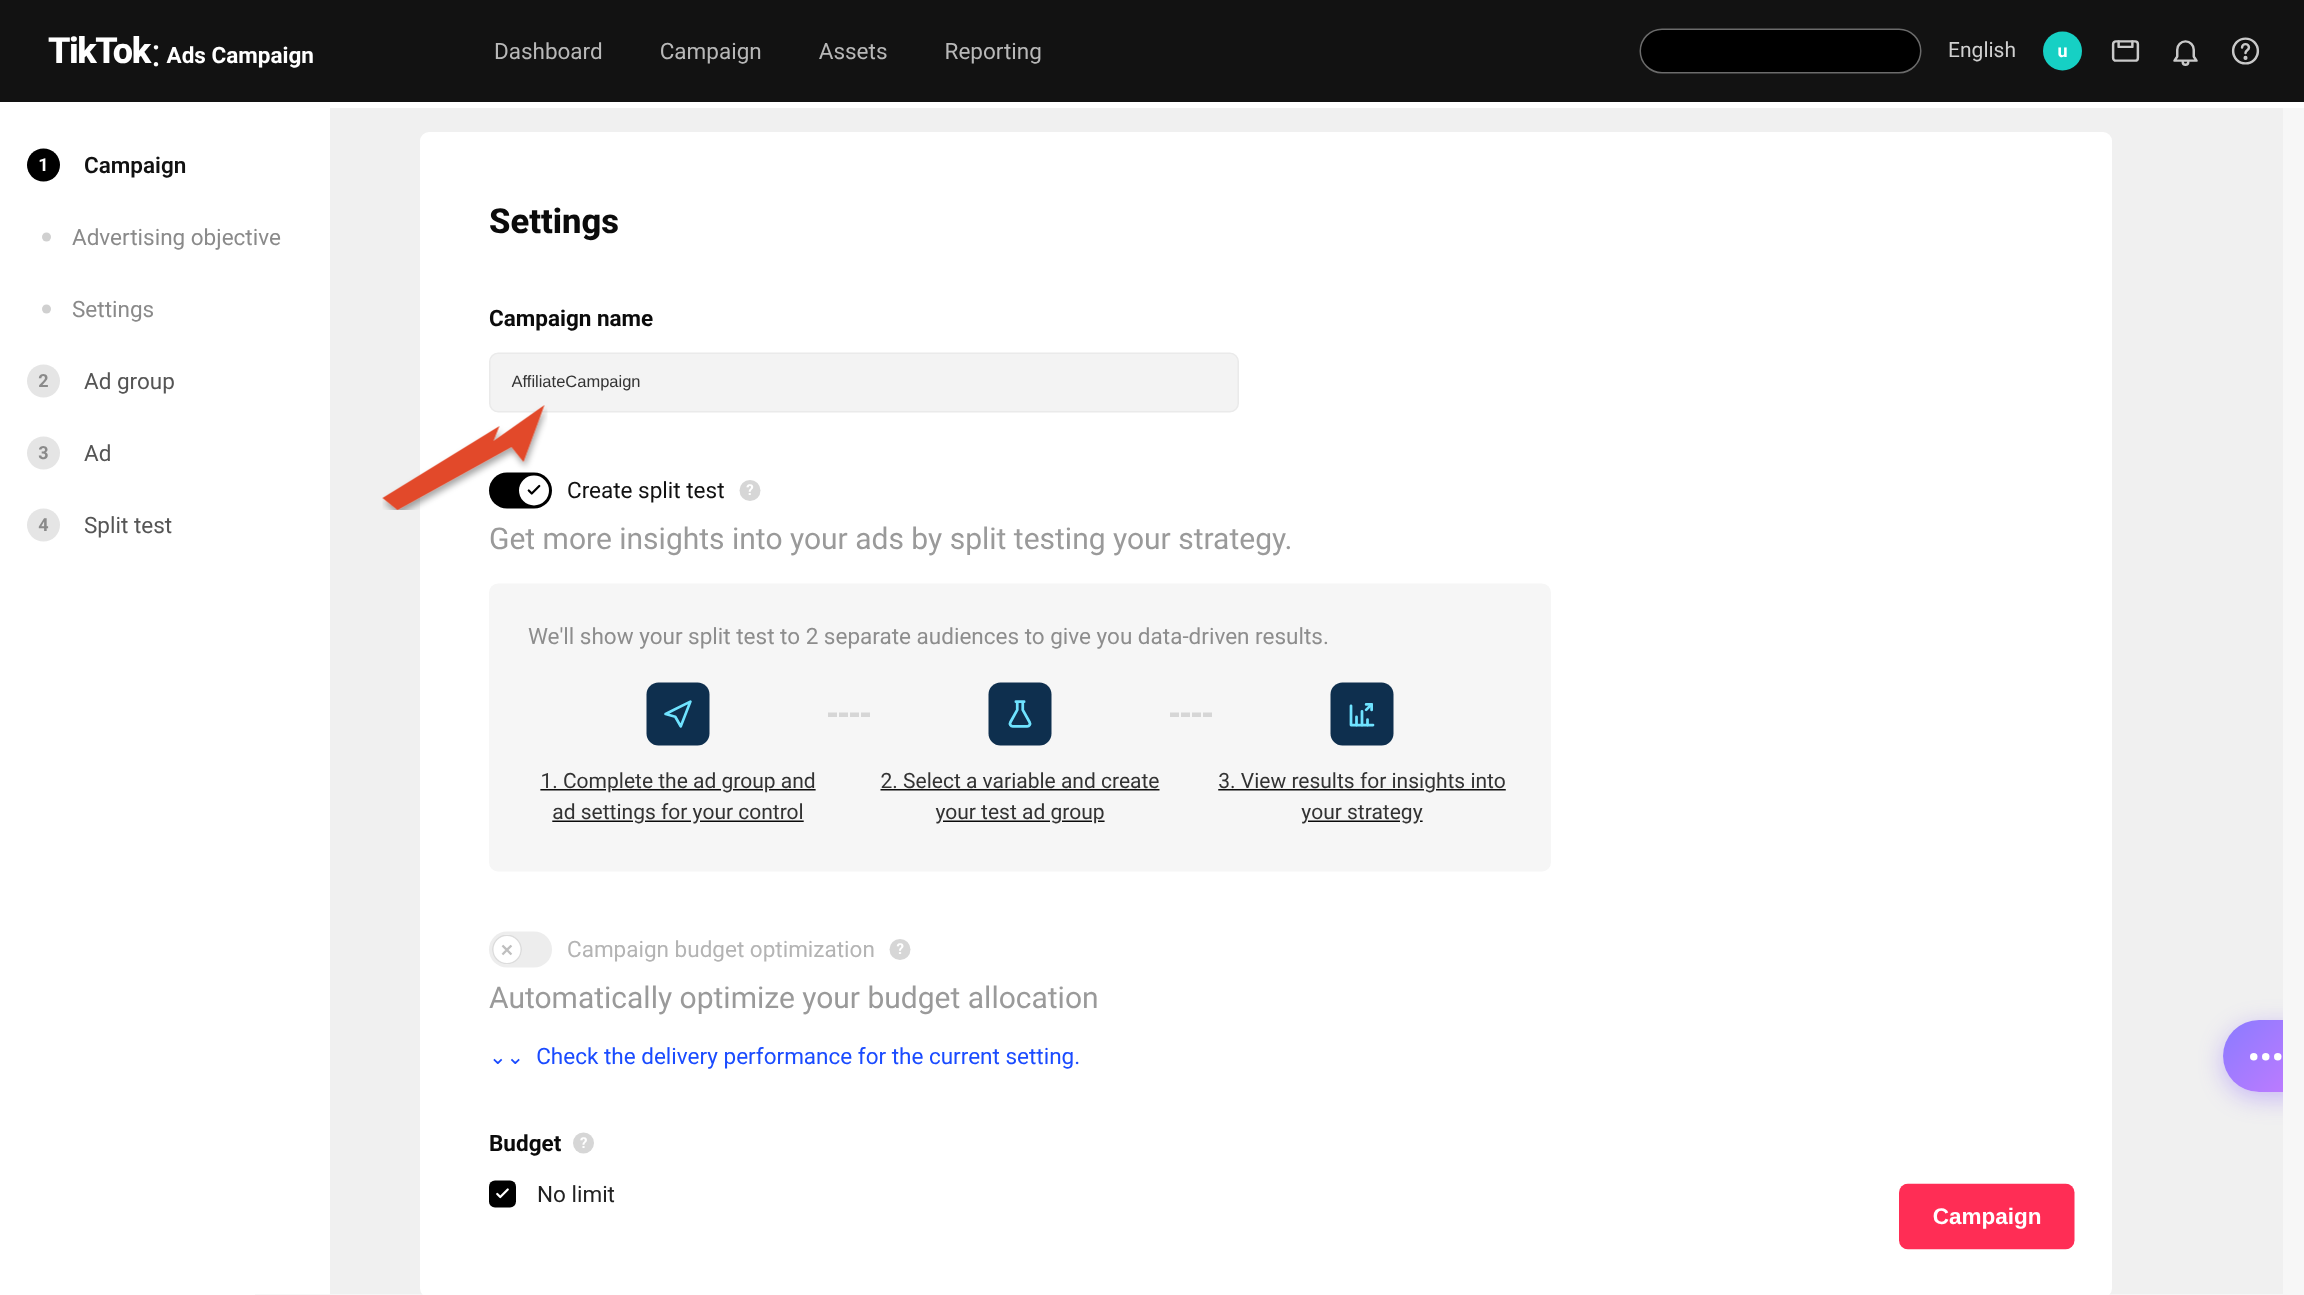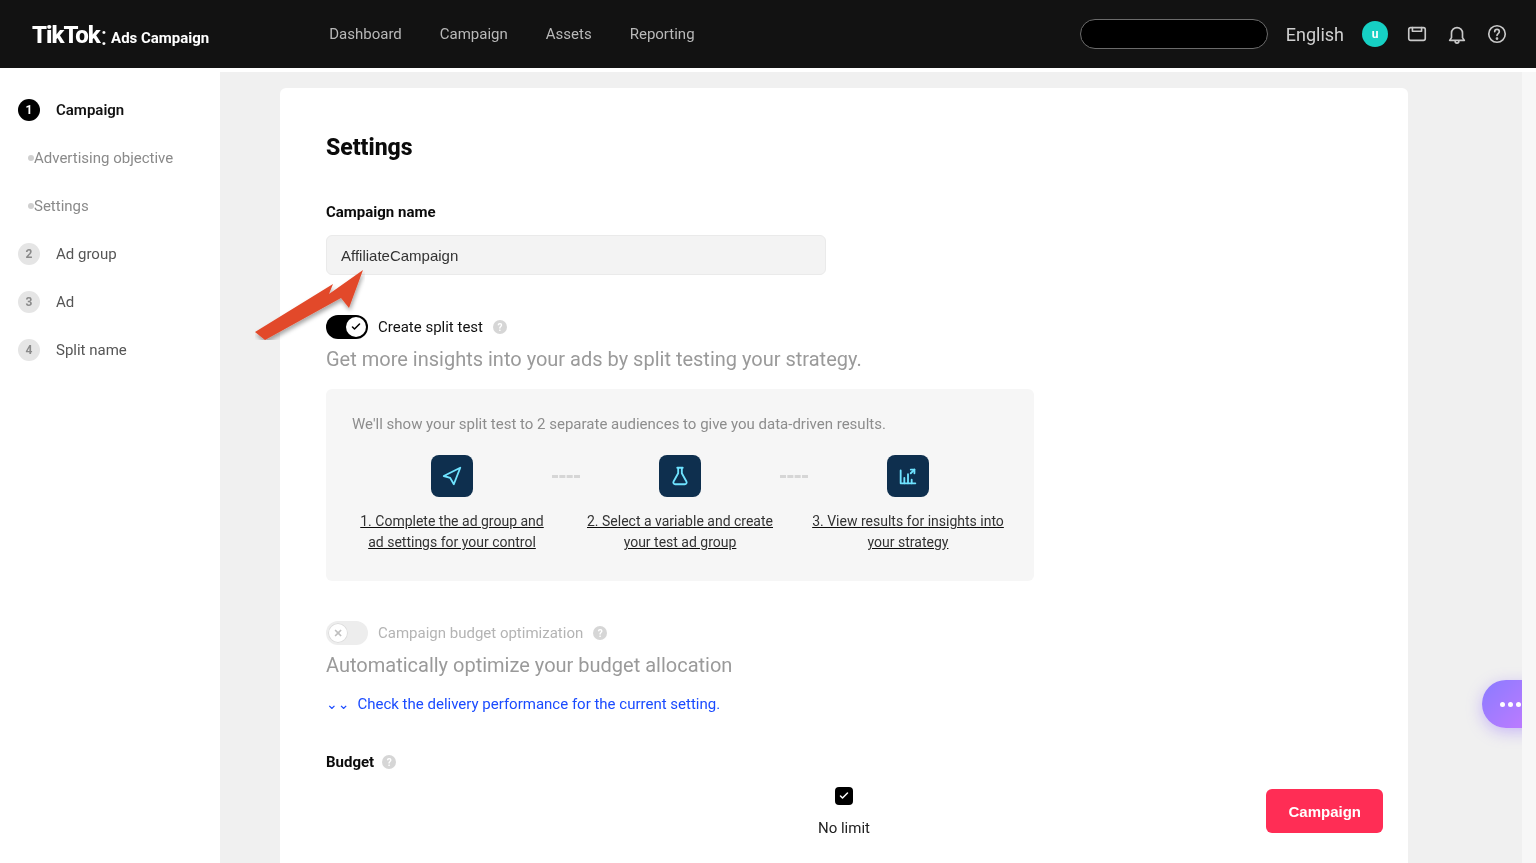--- a/index.html
+++ b/index.html
@@ -37,56 +37,56 @@
   .brand{display:flex;align-items:baseline;color:#fff;margin-right:120px;white-space:nowrap;}
   .brand .tiktok{font-weight:800;font-size:24px;letter-spacing:-1px;}
   .brand .colon{font-size:26px;margin:0 4px 0 1px;position:relative;top:2px;}
   .brand .mgr{font-weight:700;font-size:15px;color:#fff;}
 
   .navlinks{display:flex;gap:38px;font-size:15px;}
   .navlinks .link{color:#b8b8b8;cursor:pointer;}
 
   .navright{margin-left:auto;display:flex;align-items:center;gap:18px;}
   .searchpill{width:188px;height:30px;border-radius:15px;background:#000;border:1px solid #6b6b6b;}
-  .lang{font-size:18px;color:#d0d0d0;}
+  .lang{font-size:14px;color:#d0d0d0;}
   .avatar{width:26px;height:26px;border-radius:50%;background:var(--teal);display:flex;align-items:center;justify-content:center;color:#fff;font-size:12px;font-weight:700;}
   .navicon{width:22px;height:22px;color:#c9c9c9;display:flex;align-items:center;justify-content:center;}
   .navicon svg{width:22px;height:22px;stroke:#c9c9c9;}
 
   
   .shell{position:absolute;inset:72px 0 0 0;display:flex;background:var(--shell-bg);}
   .sidebar{width:220px;background:#fff;padding:14px 8px;}
   .step{display:flex;align-items:center;gap:16px;height:48px;padding:0 10px;color:#555;cursor:pointer;}
   .step .num{
     width:22px;height:22px;border-radius:50%;background:#e5e5e5;color:#8a8a8a;
     font-size:12px;font-weight:700;display:flex;align-items:center;justify-content:center;flex-shrink:0;
   }
   .step.active .num{background:#000;color:#fff;}
   .step.active{color:#111;font-weight:600;}
   .step .label{font-size:15px;}
-  .substep{display:flex;align-items:center;height:48px;padding-left:20px;color:#8a8a8a;cursor:pointer;}
+  .substep{display:flex;align-items:center;gap:14px;height:48px;padding-left:20px;color:#8a8a8a;cursor:pointer;}
   .substep .dot{width:6px;height:6px;border-radius:50%;background:#d0d0d0;flex-shrink:0;}
   .substep .label{font-size:15px;}
 
   
   .mainwrap{flex:1;position:relative;overflow:hidden;}
   .maincontent{
     position:absolute;left:60px;right:128px;top:0;bottom:0;overflow:auto;
   }
   .card{
     background:#fff;border-radius:6px;//border:1px solid var(--card-border);
     padding:46px 46px 60px 46px;margin-top:16px;margin-bottom:20px;
     width:1128px;
   }
   .card h1{margin:0 0 42px 0;font-size:23px;font-weight:800;}
   .fieldlabel{font-size:15px;font-weight:700;margin-bottom:14px;display:flex;align-items:center;gap:8px;}
   .qmark{width:14px;height:14px;border-radius:50%;background:#d6d6d6;display:inline-flex;align-items:center;justify-content:center;color:#fff;font-size:10px;font-weight:700;}
   .textinput{
     width:500px;height:40px;border-radius:6px;background:#f3f3f3;border:1px solid #eaeaea;
-    padding:0 14px;font-size:15px;color:#333;
+    padding:0 14px;font-size:11px;color:#333;
   }
   .section{margin-top:40px;}
 
   
   .togglerow{display:flex;align-items:center;gap:10px;}
   .toggle{width:42px;height:24px;border-radius:12px;position:relative;display:inline-block;}
   .toggle.on{background:#000;}
   .toggle .knob{
     position:absolute;top:2px;width:20px;height:20px;border-radius:50%;background:#fff;
     display:flex;align-items:center;justify-content:center;
@@ -113,21 +113,21 @@
   }
   .flowicon svg{width:22px;height:22px;}
   .flowtext{font-size:14px;color:#333;line-height:1.5;}
   .dashedline{flex:1;height:2px;margin-top:20px;border-top:3px dashed #d6d6d6;}
 
   
   .deliverylnk{color:var(--blue-link);font-size:15px;display:inline-flex;gap:8px;align-items:center;margin-top:18px;cursor:pointer;}
   .deliverylnk .chev{font-size:14px;}
 
   
-  .checkrow{display:flex;align-items:center;gap:14px;font-size:15px;color:#222;margin-top:16px;flex-direction:column;}
+  .checkrow{display:flex;align-items:center;gap:14px;font-size:15px;color:#222;margin-top:16px;}
   .checkbox{
     width:18px;height:18px;border-radius:4px;background:#000;display:flex;align-items:center;justify-content:center;
   }
   .checkbox svg{width:12px;height:12px;}
 
   
   .continuebar{
     position:absolute;right:153px;bottom:30px;
   }
   .continuebtn{
@@ -211,21 +211,21 @@
     <div class="step">
       <span class="num">2</span>
       <span class="label">Ad group</span>
     </div>
     <div class="step">
       <span class="num">3</span>
       <span class="label">Ad</span>
     </div>
     <div class="step">
       <span class="num">4</span>
-      <span class="label">Split name</span>
+      <span class="label">Split test</span>
     </div>
   </div>
 
   <div class="mainwrap">
     <div class="maincontent">
       <div class="card">
         <h1>Settings</h1>
 
         <div>
           <div class="fieldlabel">Campaign name</div>

